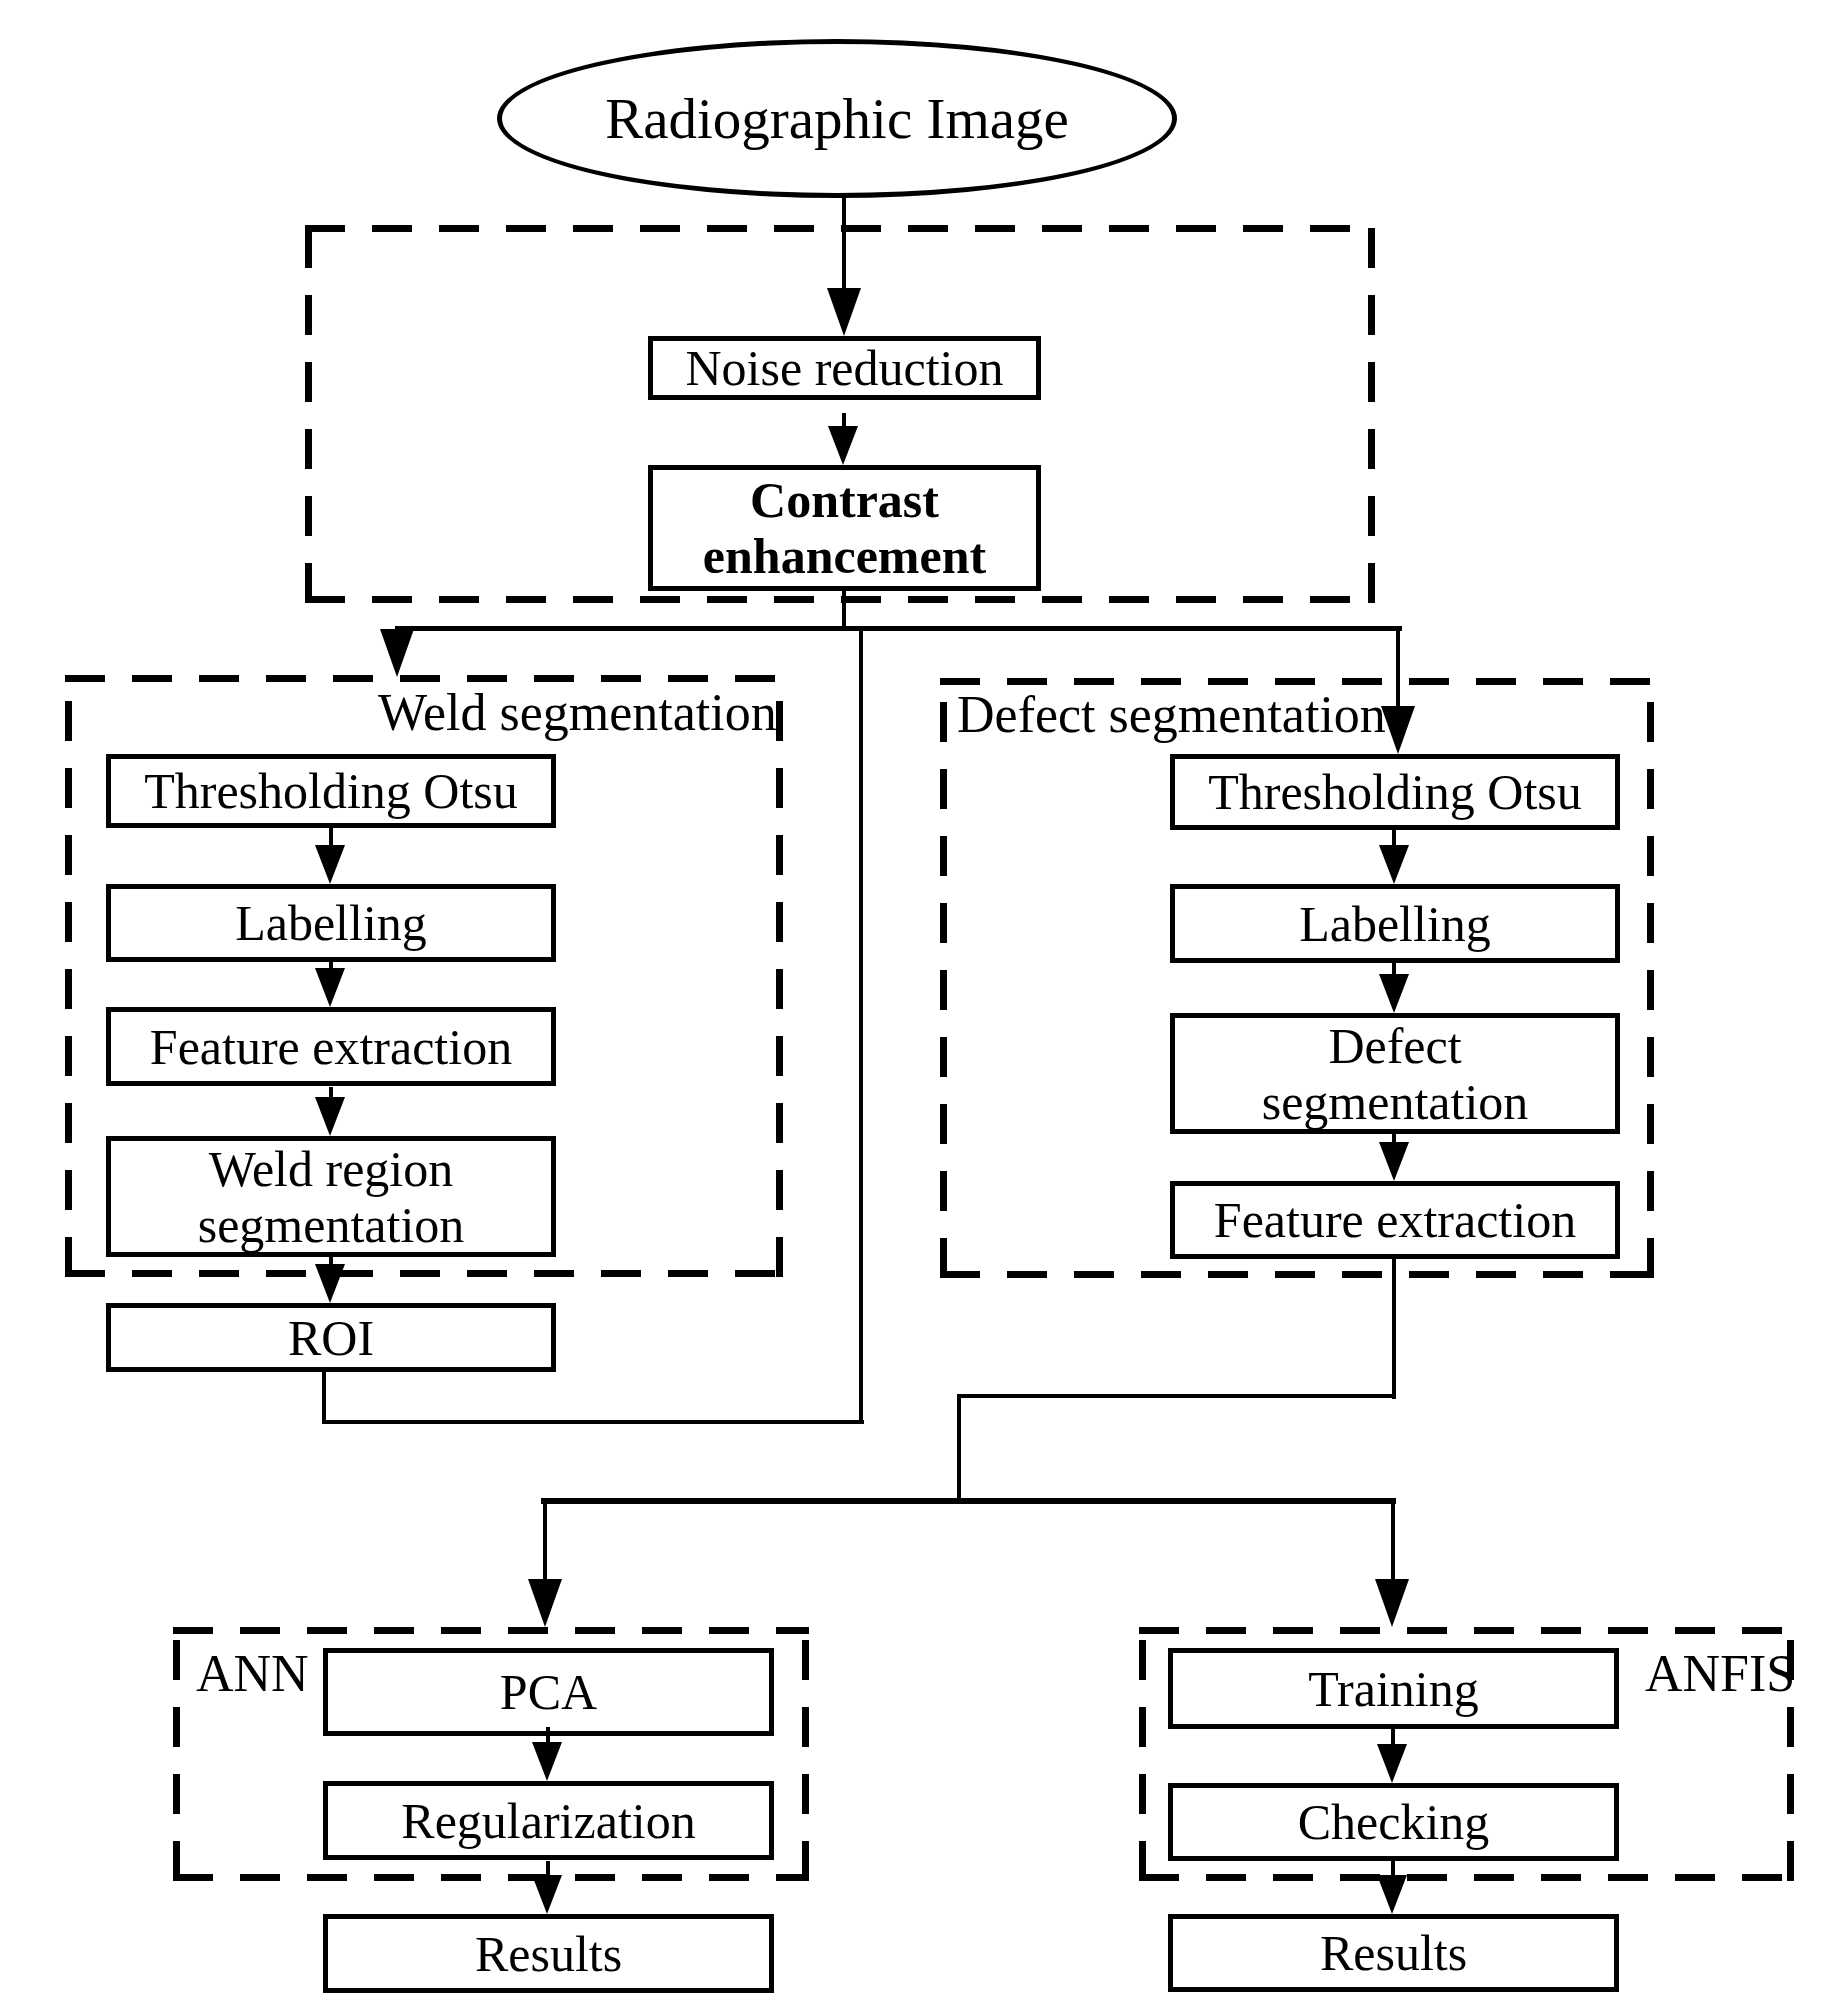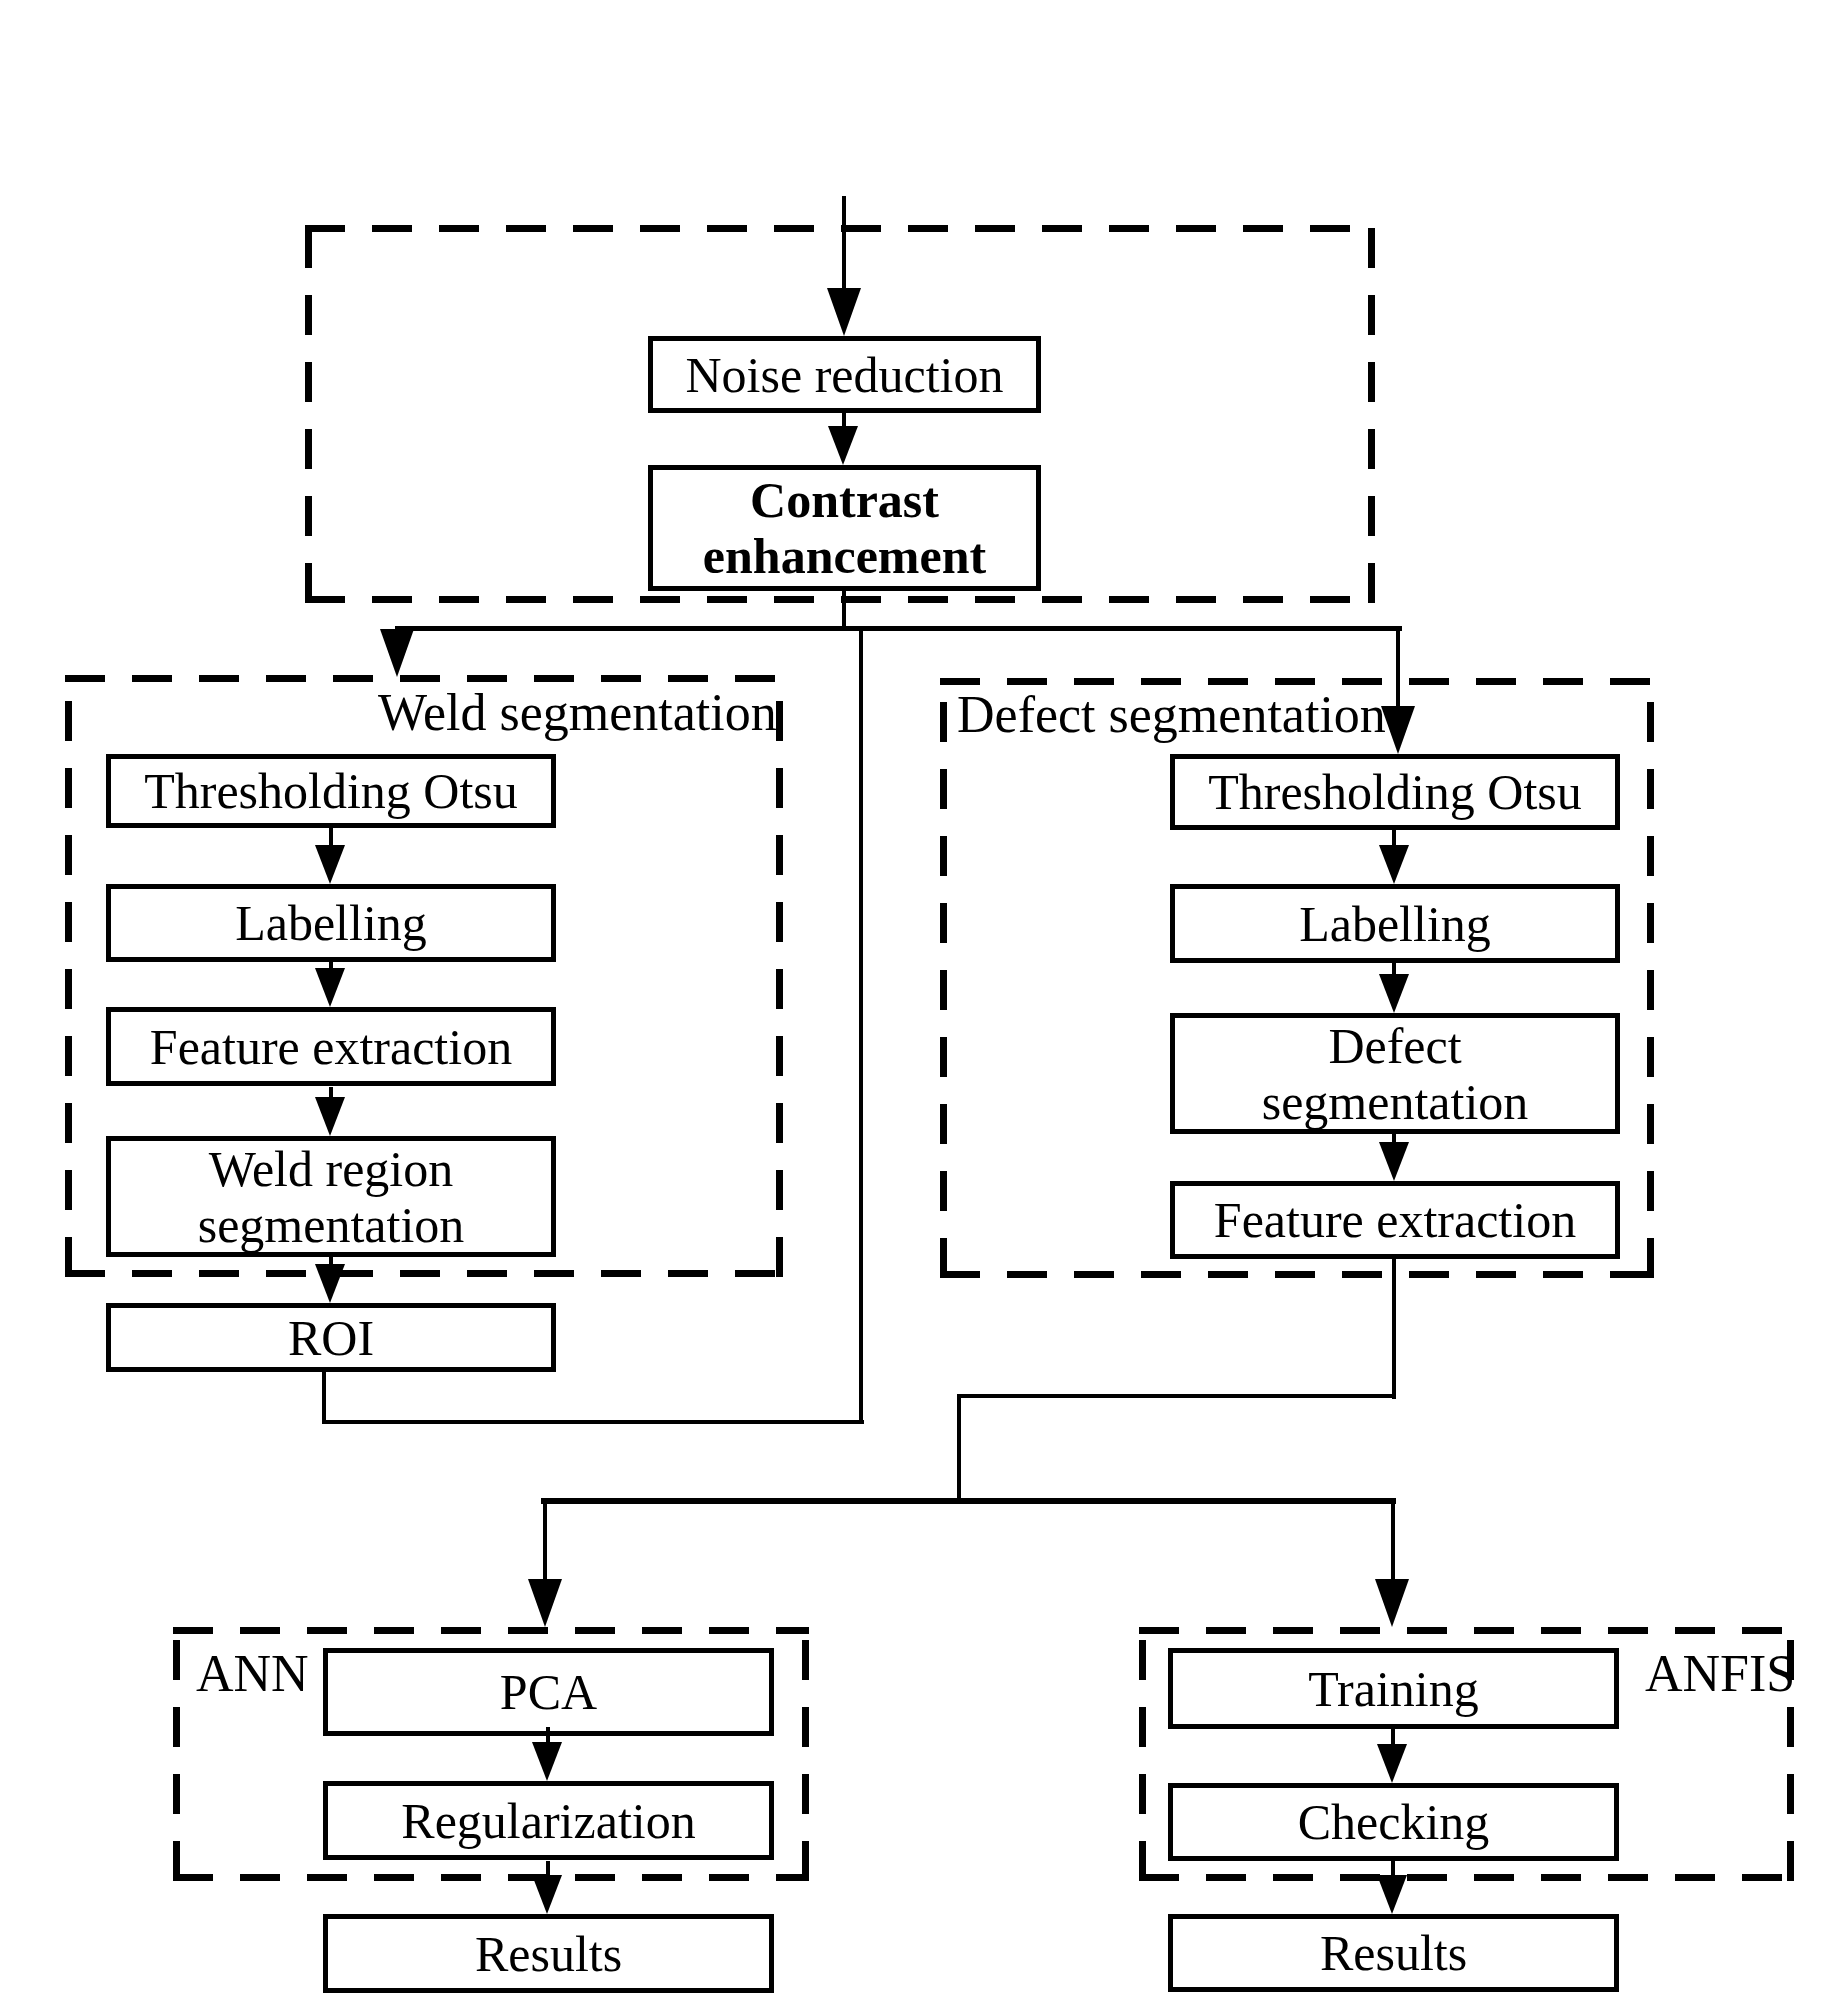--- a/index.html
+++ b/index.html
@@ -69,27 +69,30 @@
     border-left: 15.7px solid transparent;
     border-right: 15.7px solid transparent;
     border-top: 39px solid #000;
   }
 </style>
 </head>
 <body>
 
 <div id="canvas">
 
+  <div class="ellipse" style="left:497px; top:39px; width:680px; height:159px;">
+    <span>Radiographic Image</span>
+  </div>
 
   <div class="vline" style="left:842px; top:196px; width:4.4px; height:94px;"></div>
   <div class="ah-big" style="left:827px; top:288px;"></div>
 
   <div class="dashedbox" style="left:305px; top:225px; width:1070px; height:378px;"></div>
 
-  <div class="node nowrap" style="left:648px; top:336px; width:393px; height:77px;">
+  <div class="node nowrap" style="left:648px; top:336px; width:393px; height:64px;">
     <span>Noise reduction</span>
   </div>
 
   <div class="vline" style="left:842px; top:413px; width:4.4px; height:19px;"></div>
   <div class="ah-small" style="left:828px; top:426px;"></div>
 
   <div class="node wrapc" style="left:648px; top:465px; width:393px; height:126px;">
     <span>Contrast enhancement</span>
   </div>
 

